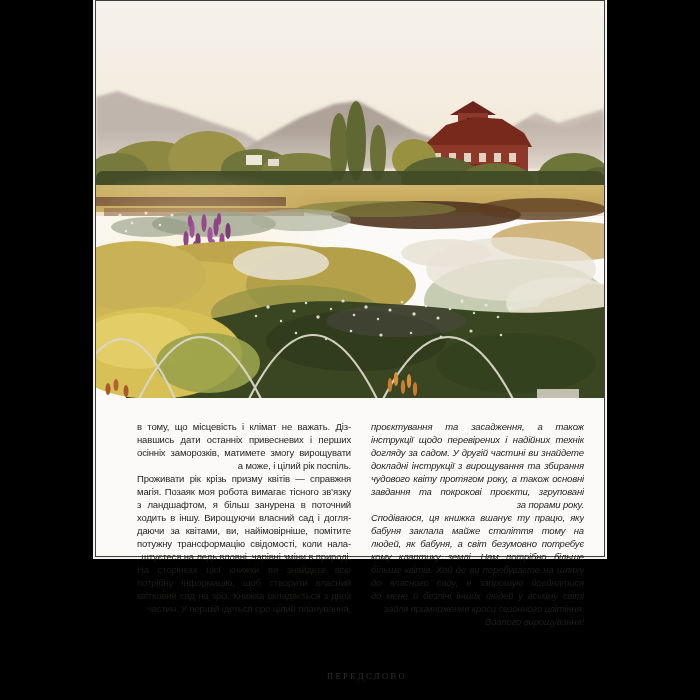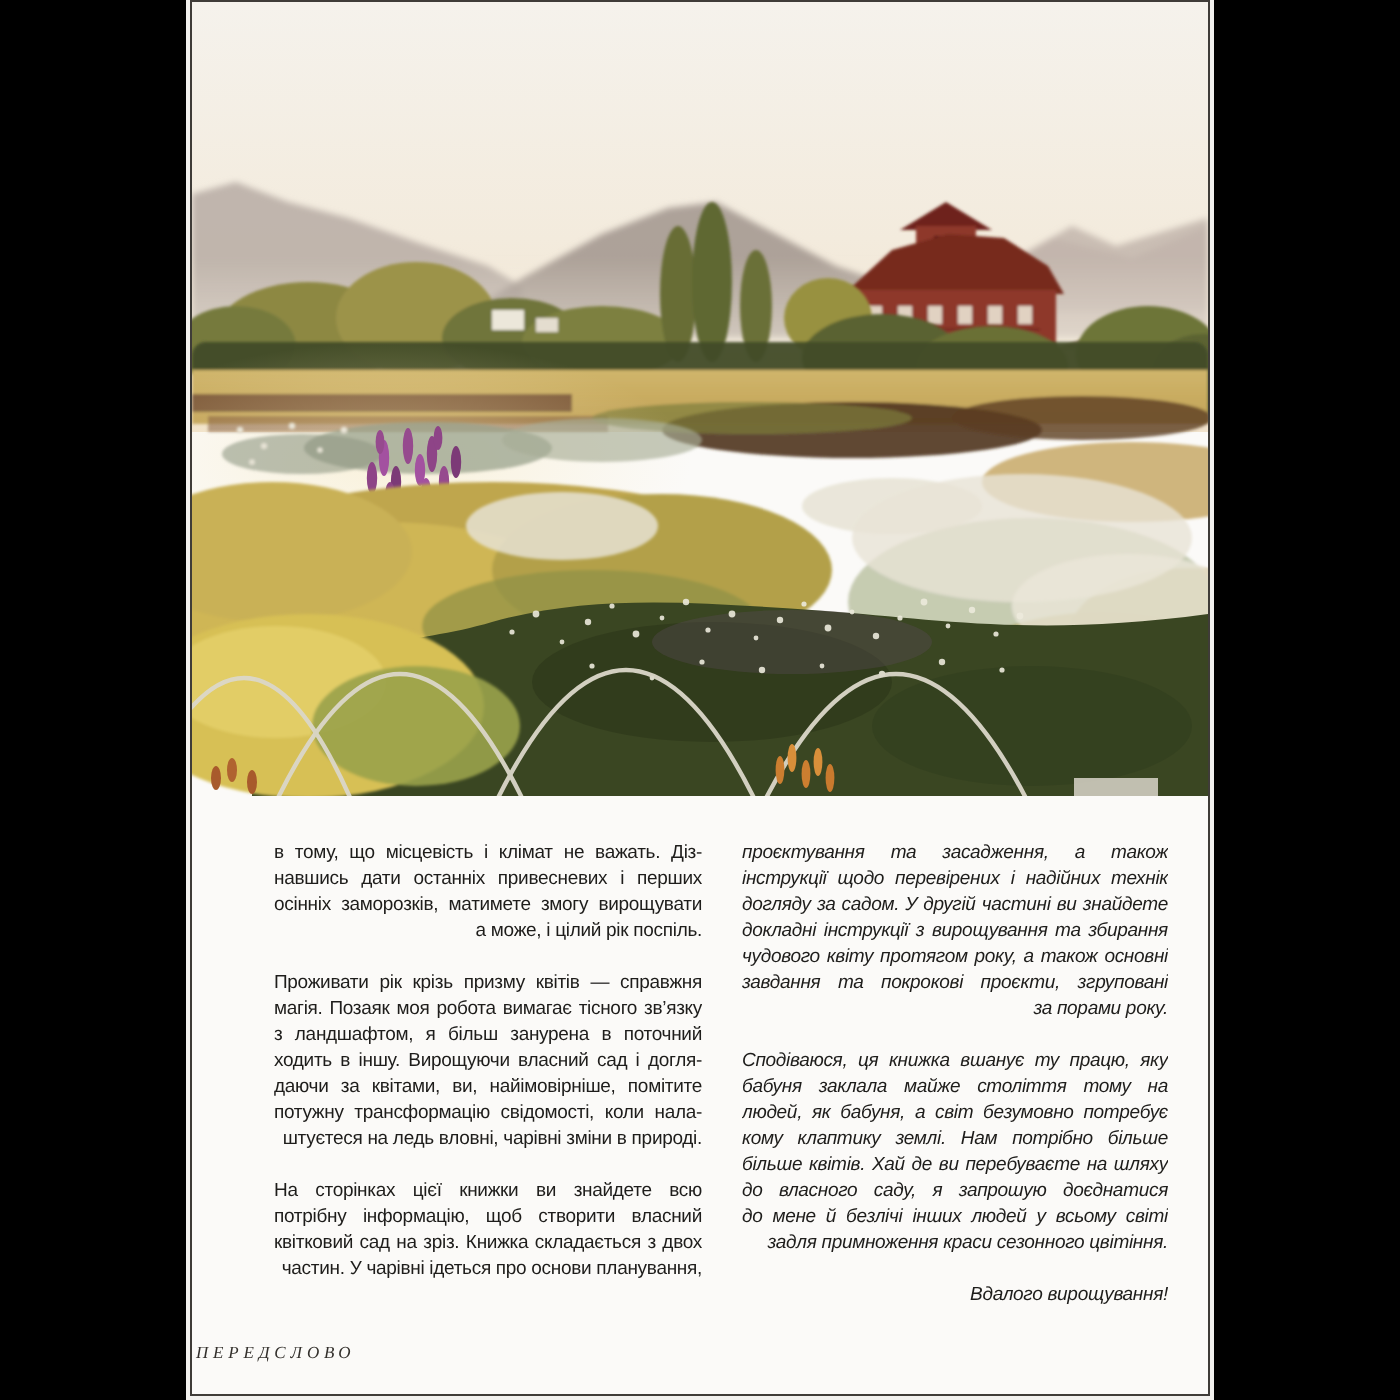--- a/index.html
+++ b/index.html
@@ -1,31 +1,31 @@
 <!DOCTYPE html>
 <html><head>
 <meta charset="utf-8">
 <style>
   html,body{margin:0;padding:0;background:#000;}
   .stage{position:relative;width:700px;height:700px;background:#000;overflow:hidden;
          font-family:"Liberation Sans","DejaVu Sans",sans-serif;}
-  .page{position:absolute;left:95px;top:0;width:510px;height:698px;box-sizing:border-box;
+  .page{position:absolute;left:95px;top:0;width:510px;height:557px;box-sizing:border-box;
         background:#fbfaf8;border:1px solid #3f3c38;box-shadow:0 0 0 2px #f2f1ee;}
   .photo{position:absolute;left:0;top:0;width:508px;height:397px;overflow:hidden;}
   .photo svg{display:block;}
   .col{position:absolute;top:419px;font-size:9.5px;line-height:13px;letter-spacing:-0.15px;
        color:#1e1d1b;}
   .col-left{left:41px;width:214px;}
   .col-right{left:275px;width:213px;font-style:italic;}
-  .para + .para{margin-top:13px;}
+  .para + .para{}
   .tline{height:13px;overflow:hidden;white-space:nowrap;text-align:right;}
   .just{text-align:justify;text-align-last:justify;white-space:normal;}
-  .folio{position:absolute;top:670px;left:2px;width:100%;text-align:left;
+  .folio{position:absolute;top:670px;left:17px;width:100%;text-align:center;
          font-family:"Liberation Serif","DejaVu Serif",serif;font-size:8.5px;
-         letter-spacing:2.4px;color:#33302c;font-style:italic;}
+         letter-spacing:2.4px;color:#33302c;}
 </style>
 </head>
 <body>
 
 <div class="stage">
   <div class="page">
 
     <div class="photo">
       <svg width="508" height="397" viewBox="0 0 508 397" preserveAspectRatio="none">
         <defs>
@@ -242,21 +242,21 @@
           <div class="tline just">з ландшафтом, я більш занурена в поточний</div>
           <div class="tline just">ходить в іншу. Вирощуючи власний сад і догля-</div>
           <div class="tline just">даючи за квітами, ви, найімовірніше, помітите</div>
           <div class="tline just">потужну трансформацію свідомості, коли нала-</div>
           <div class="tline">штуєтеся на ледь вловні, чарівні зміни в природі.</div>
         </div>
         <div class="para">
           <div class="tline just">На сторінках цієї книжки ви знайдете всю</div>
           <div class="tline just">потрібну інформацію, щоб створити власний</div>
           <div class="tline just">квітковий сад на зріз. Книжка складається з двох</div>
-          <div class="tline">частин. У чарівні ідеться про основи планування,</div>
+          <div class="tline">частин. У першій ідеться про цілий планування,</div>
         </div>
       </div>
 
     <div class="col col-right">
         <div class="para">
           <div class="tline just">проєктування та засадження, а також містяться</div>
           <div class="tline just">інструкції щодо перевірених і надійних технік</div>
           <div class="tline just">догляду за садом. У другій частині ви знайдете</div>
           <div class="tline just">докладні інструкції з вирощування та збирання</div>
           <div class="tline just">чудового квіту протягом року, а також основні</div>

